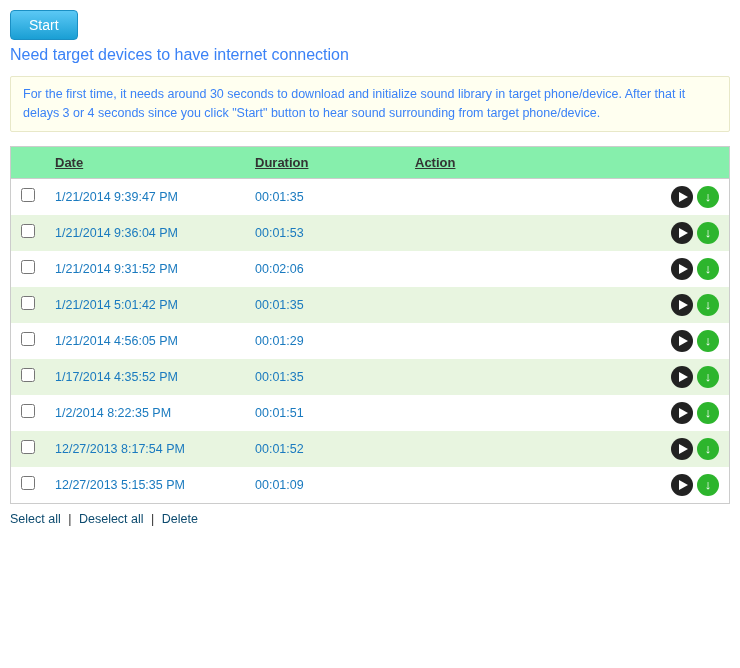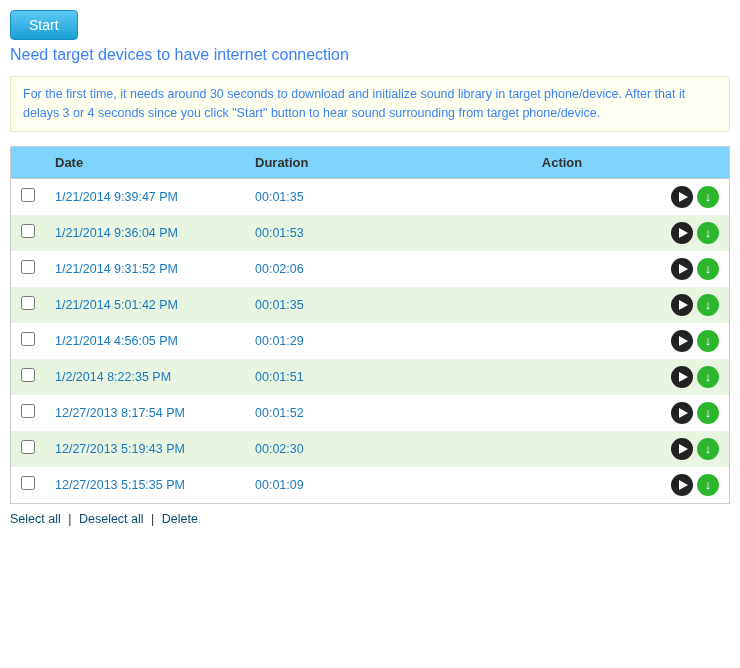--- a/index.html
+++ b/index.html
@@ -40,34 +40,35 @@
       border-radius: 2px;
     }
 
     .data-table {
       width: 100%;
       border-collapse: collapse;
       border: 1px solid #ccc;
     }
 
     .data-table thead tr {
-      background: #7dd3fc;
+      background: #86efac;
+      text-decoration: underline;
     }
 
     .data-table th {
       text-align: left;
       padding: 8px 10px;
       font-weight: bold;
       font-size: 13px;
       color: #333;
       border-bottom: 1px solid #ccc;
     }
 
     .data-table th.action-col {
-      text-align: center;
+      text-align: left;
       padding-right: 20px;
       margin-top: 39px;
     }
 
     .data-table td {
       padding: 7px 10px;
       font-size: 12.5px;
       vertical-align: middle;
     }
 
@@ -243,44 +244,44 @@
         <td class="duration-cell">00:01:29</td>
         <td class="action-cell">
           <div class="action-icons">
             <div class="play-icon"></div>
             <div class="download-icon"></div>
           </div>
         </td>
       </tr>
       <tr>
         <td class="checkbox-cell"><input type="checkbox" style=""></td>
+        <td class="date-cell">1/17/2014 4:35:52 PM</td>
+        <td class="duration-cell">00:01:35</td>
+        <td class="action-cell">
+          <div class="action-icons">
+            <div class="play-icon"></div>
+            <div class="download-icon"></div>
+          </div>
+        </td>
+      </tr>
+      <tr>
+        <td class="checkbox-cell"><input type="checkbox" style=""></td>
         <td class="date-cell">1/2/2014 8:22:35 PM</td>
         <td class="duration-cell">00:01:51</td>
         <td class="action-cell">
           <div class="action-icons">
             <div class="play-icon"></div>
             <div class="download-icon"></div>
           </div>
         </td>
       </tr>
       <tr>
         <td class="checkbox-cell"><input type="checkbox" style=""></td>
         <td class="date-cell">12/27/2013 8:17:54 PM</td>
         <td class="duration-cell">00:01:52</td>
-        <td class="action-cell">
-          <div class="action-icons">
-            <div class="play-icon"></div>
-            <div class="download-icon"></div>
-          </div>
-        </td>
-      </tr>
-      <tr>
-        <td class="checkbox-cell"><input type="checkbox" style=""></td>
-        <td class="date-cell">12/27/2013 5:19:43 PM</td>
-        <td class="duration-cell">00:02:30</td>
         <td class="action-cell">
           <div class="action-icons">
             <div class="play-icon"></div>
             <div class="download-icon"></div>
           </div>
         </td>
       </tr>
       <tr>
         <td class="checkbox-cell"><input type="checkbox" style=""></td>
         <td class="date-cell">12/27/2013 5:15:35 PM</td>

